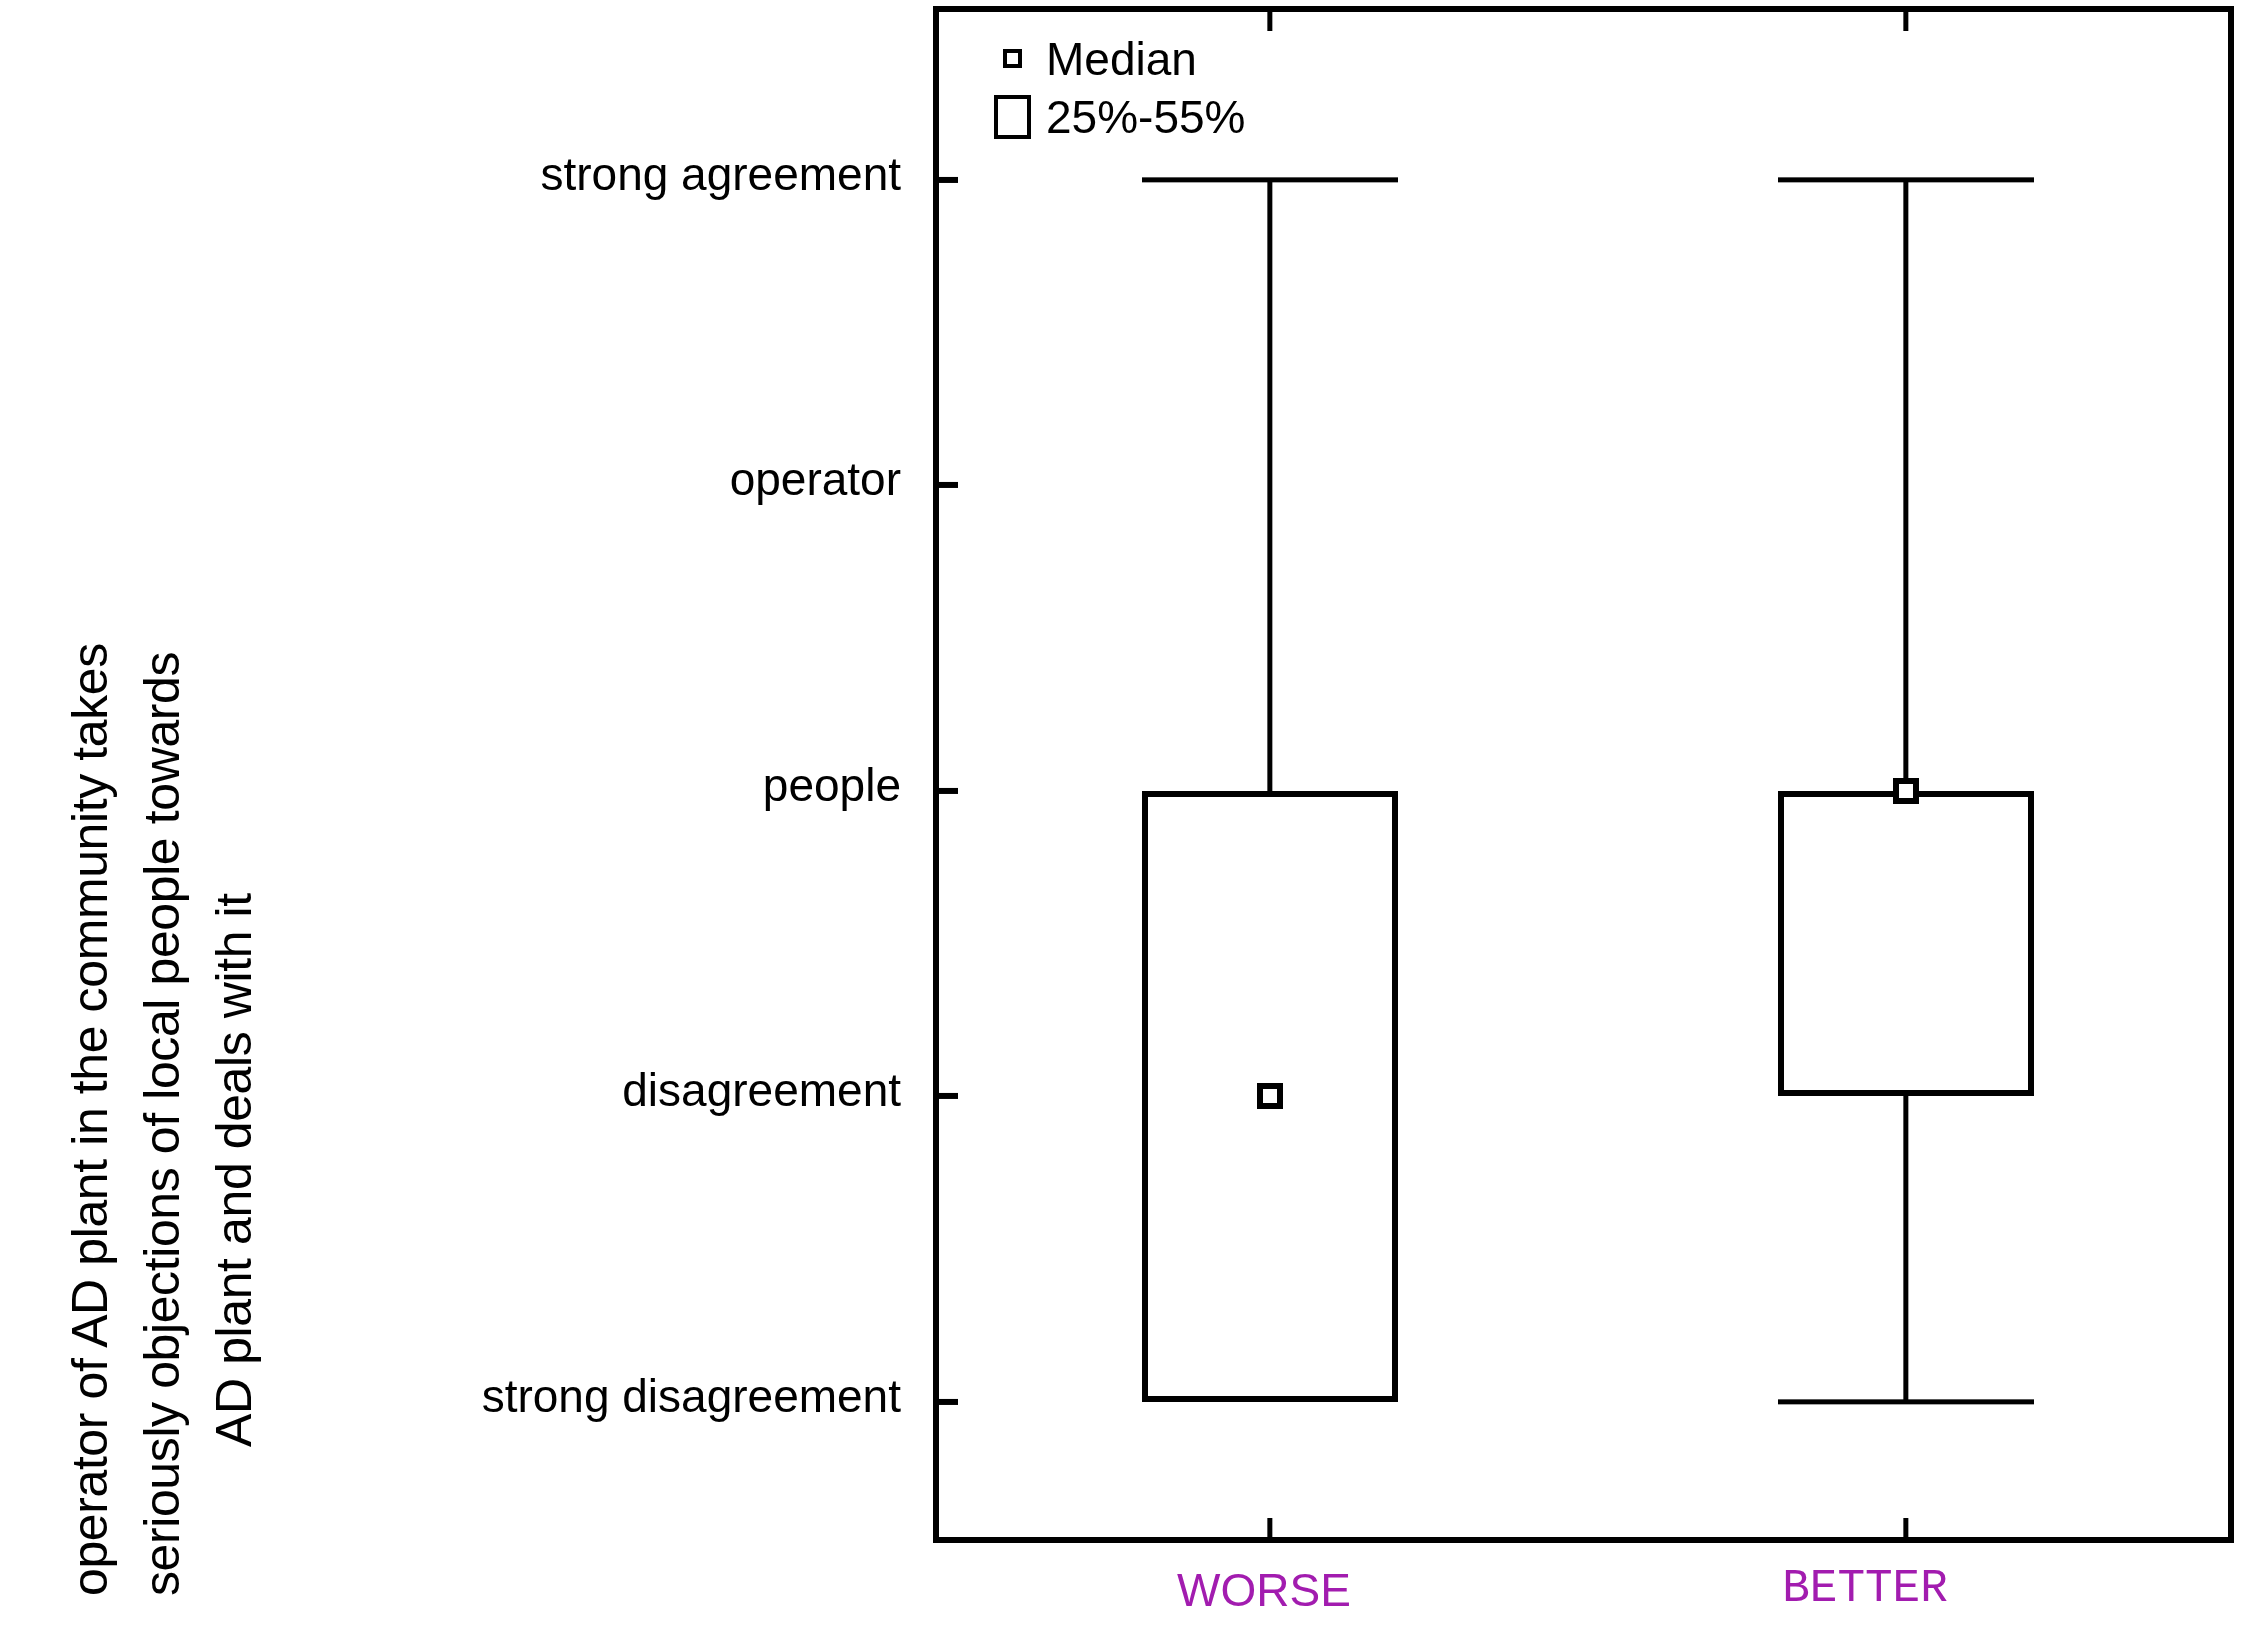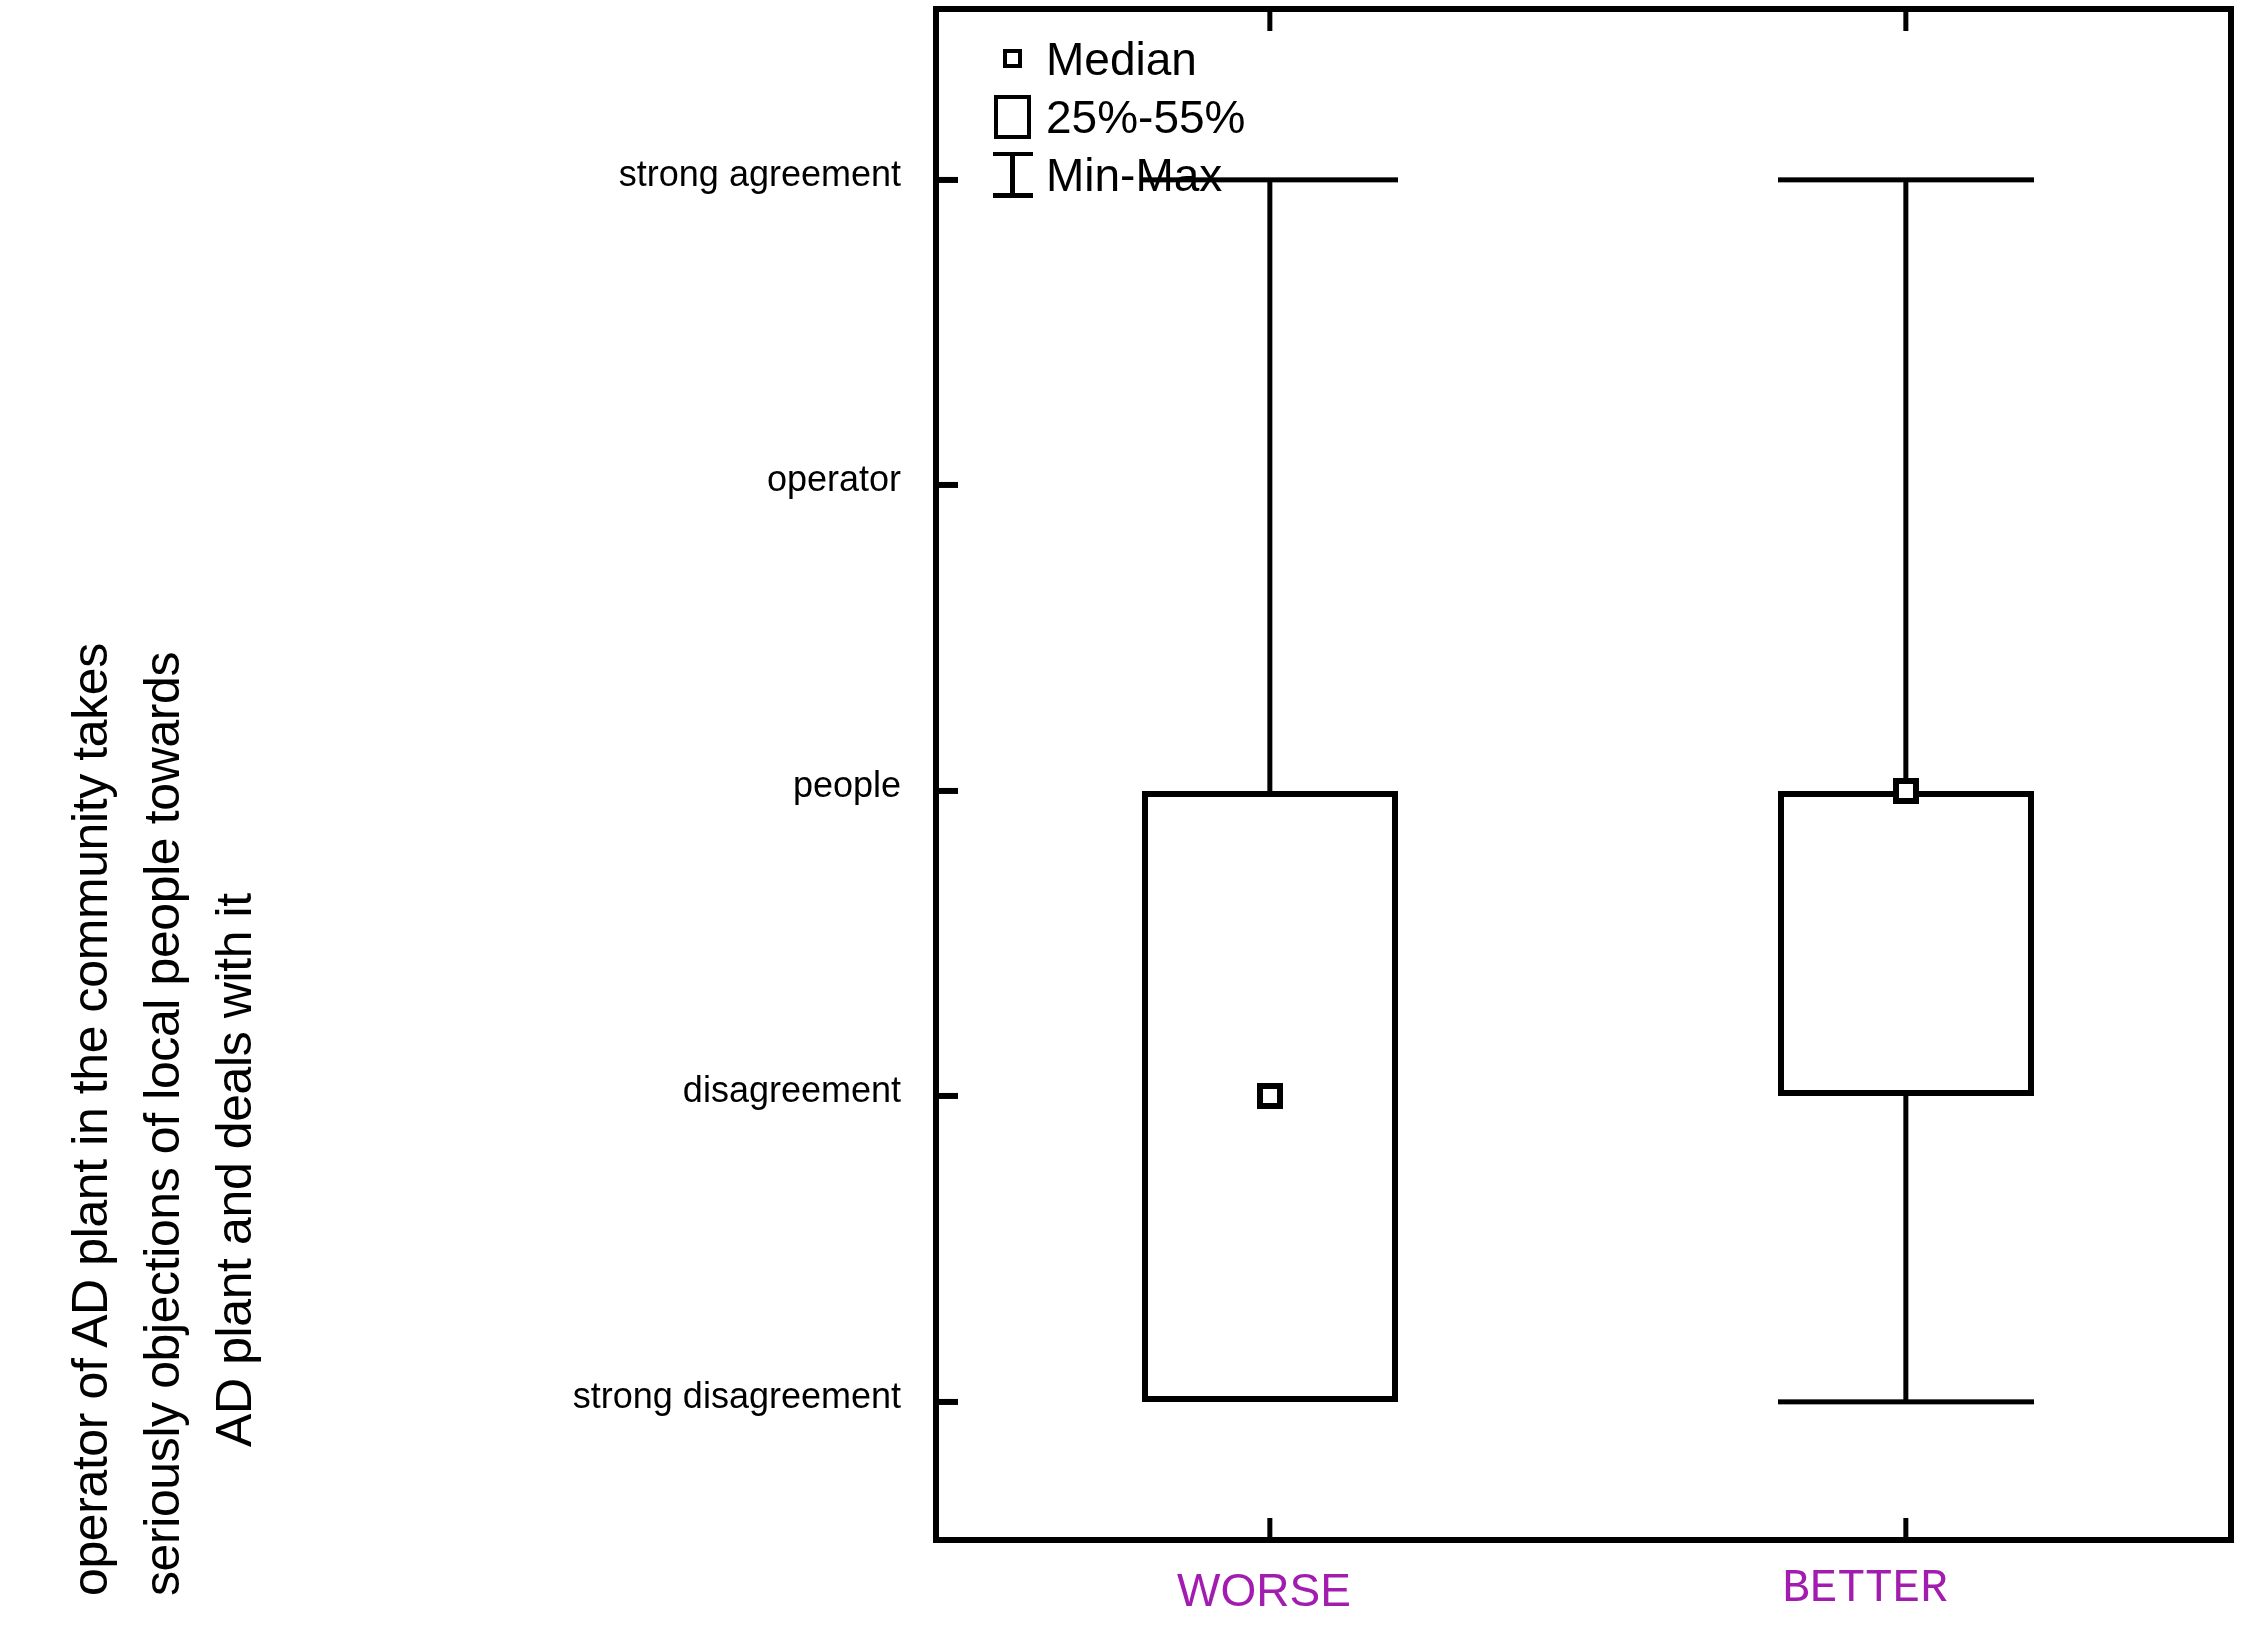--- a/index.html
+++ b/index.html
@@ -44,21 +44,21 @@
     left: 263px;
     top: 0px;
     width: 654px;
     height: 1649px;
   }
   .ytick-label {
     position: absolute;
     right: 16px;
     transform: translateY(-50%);
     white-space: nowrap;
-    font-size: 36px;
+    font-size: 46px;
     text-align: right;
     color: #000;
   }
 
   
   #plot-frame {
     position: absolute;
     left: 933px;
     top: 6.1px;
     width: 1301px;
@@ -266,30 +266,20 @@
         <span class="legend-label">Median</span>
       </div>
 
       <div class="legend-row">
         <span class="legend-key">
           <span class="key-iqr"></span>
         </span>
         <span class="legend-label">25%-55%</span>
       </div>
 
-      <div class="legend-row">
-        <span class="legend-key">
-          <span class="key-minmax">
-            <span class="cap-top"></span>
-            <span class="stem"></span>
-            <span class="cap-bot"></span>
-          </span>
-        </span>
-        <span class="legend-label">Min-Max</span>
-      </div>
 
     </div>
 
   </div>
 </div>
 
 <div id="x-tick-labels">
   <div class="xtick-label" style="left:331px;">WORSE</div>
   <div class="xtick-label" style="left:932px;font-family:Liberation Mono, monospace;">BETTER</div>
 </div>

